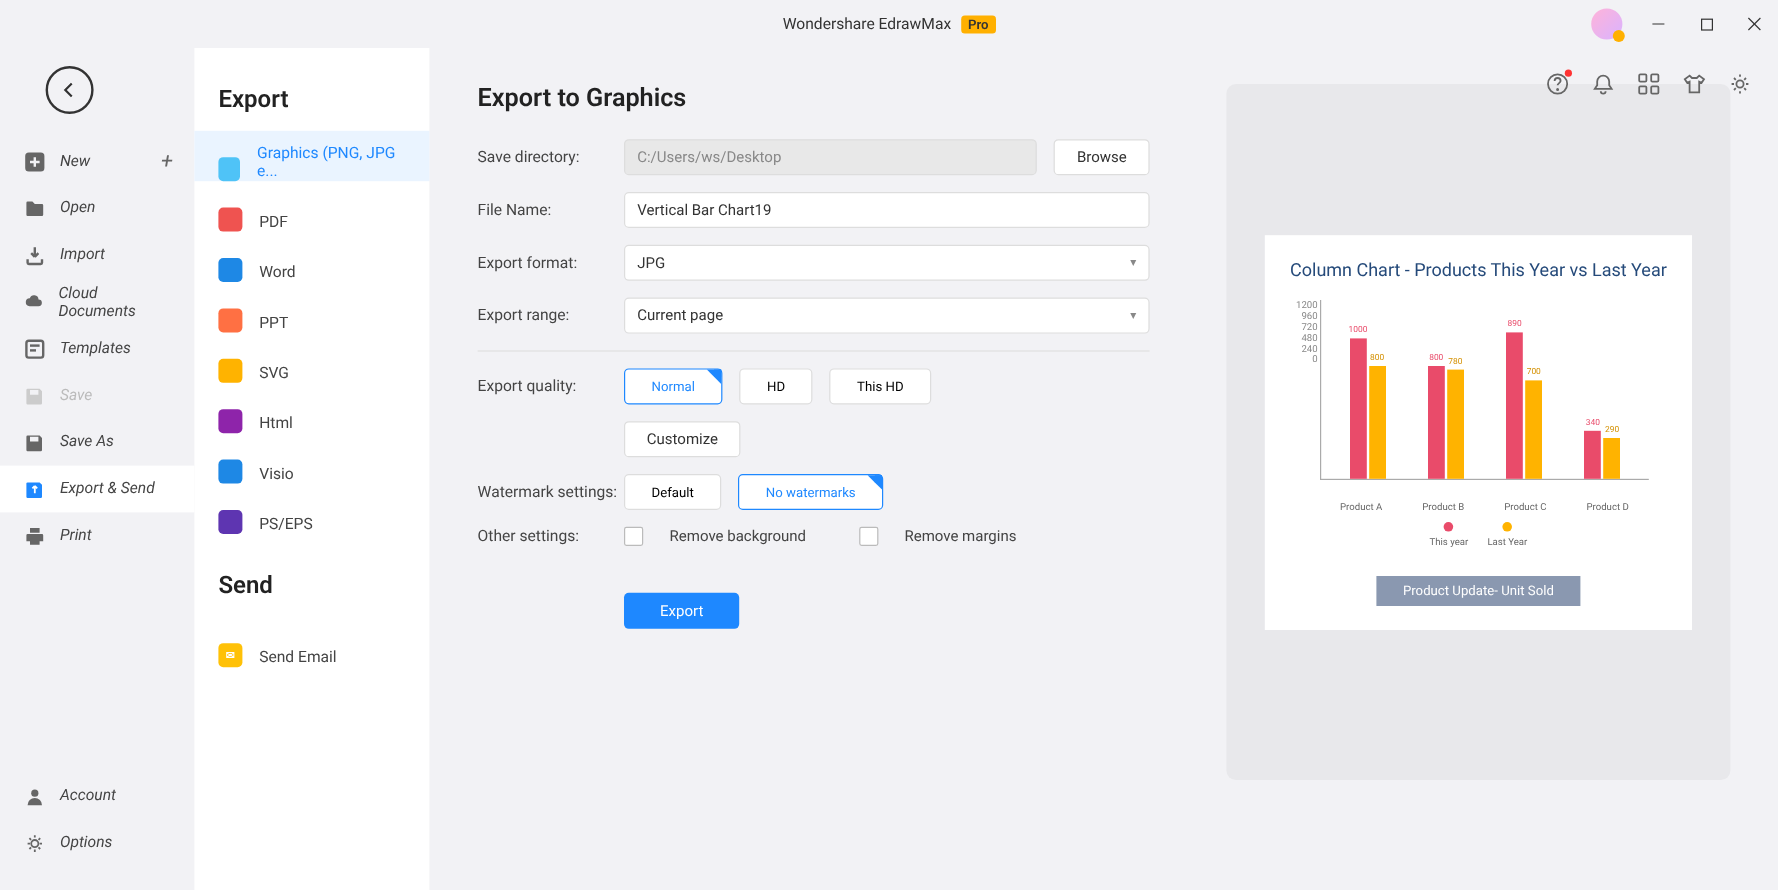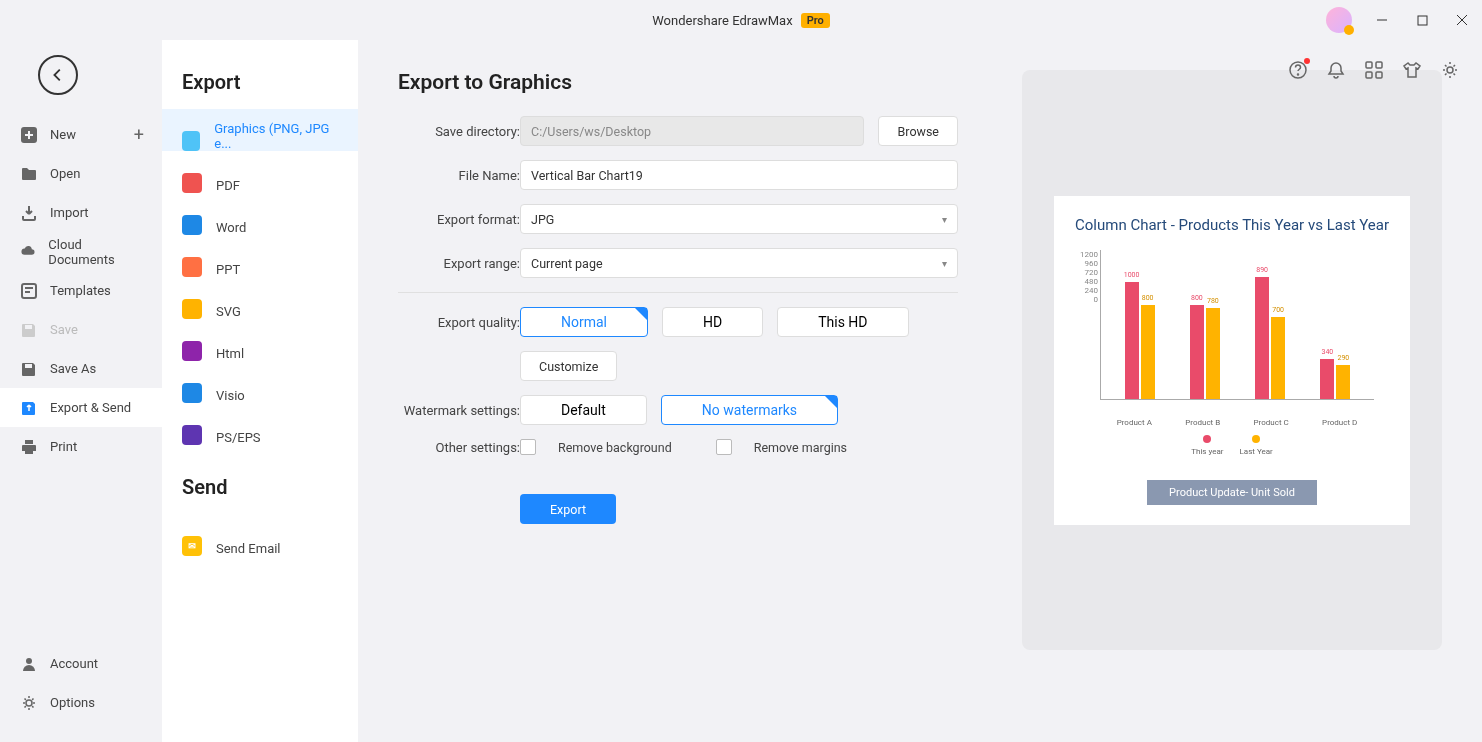--- a/index.html
+++ b/index.html
@@ -12,21 +12,21 @@
 .win-btn { width:40px; height:40px; display:flex; align-items:center; justify-content:center; cursor:pointer; }
 .avatar { width:26px; height:26px; border-radius:50%; background:linear-gradient(135deg,#ffb3d9,#d9b3ff); margin-right:10px; position:relative; }
 .avatar::after { content:""; position:absolute; right:-2px; bottom:-2px; width:10px; height:10px; border-radius:50%; background:#ffb000; }
 
 .toolbar-row { position:absolute; right:22px; top:60px; display:flex; gap:18px; align-items:center; }
 .toolbar-icon { width:20px; height:20px; color:#666; cursor:pointer; position:relative; }
 .toolbar-dot { position:absolute; top:-2px; right:-2px; width:6px; height:6px; border-radius:50%; background:#ff3333; }
 
 .app-body { flex:1; display:flex; }
 
-.col-nav { width:162px; background:#f2f2f5; padding-top:15px; display:flex; flex-direction:column; }
+.col-nav { width:162px; background:#f2f2f5; padding-top:15px; display:flex; flex-direction:column;font-style:italic; }
 .back-circle { width:40px; height:40px; border:2px solid #333; border-radius:50%; margin:0 0 20px 38px; display:flex; align-items:center; justify-content:center; cursor:pointer; }
 .back-circle svg { width:18px; height:18px; }
 .nav-item { height:39px; display:flex; align-items:center; padding:0 20px; gap:12px; font-size:13px; color:#444; cursor:pointer; position:relative; }
 .nav-item.active { background:#fff; }
 .nav-item.disabled { color:#bbb; }
 .nav-icon { width:18px; height:18px; display:flex; align-items:center; justify-content:center; color:#666; }
 .nav-item.disabled .nav-icon { color:#ccc; }
 .nav-plus { position:absolute; right:18px; font-size:18px; color:#666; }
 .nav-bottom { margin-top:auto; padding-bottom:20px; }
 
@@ -38,29 +38,29 @@
 .exp-icon.img { background:#4fc3f7; } .exp-icon.pdf { background:#ef5350; } .exp-icon.word { background:#1e88e5; }
 .exp-icon.excel { background:#43a047; } .exp-icon.ppt { background:#ff7043; } .exp-icon.svg { background:#ffb300; }
 .exp-icon.html { background:#8e24aa; } .exp-icon.visio { background:#1e88e5; } .exp-icon.ps { background:#5e35b1; }
 .exp-icon.email { background:#ffc107; }
 .send-h { font-size:20px; font-weight:600; color:#222; padding:30px 20px 15px; }
 
 .col-form { flex:1; padding:30px 40px; background:#f2f2f5; display:flex; }
 .form-left { width:560px; }
 .form-left h1 { font-size:21px; font-weight:600; color:#222; margin-bottom:22px; }
 .row { display:flex; align-items:center; margin-bottom:14px; }
-.lbl { width:122px; font-size:13px; color:#444;text-align:right; }
+.lbl { width:122px; font-size:13px; color:#444; }
 .field { flex:1; display:flex; gap:14px; align-items:center; }
 .input { height:30px; background:#fff; border:1px solid #ddd; border-radius:4px; padding:0 10px; font-size:12.5px; color:#333; display:flex; align-items:center; }
 .input.ro { background:#e8e8e8; color:#888; pointer-events:none; }
 .input.sel { justify-content:space-between; cursor:pointer; }
 .input.sel::after { content:"▾"; color:#888; font-size:10px; }
 .btn { height:30px; padding:0 18px; background:#fff; border:1px solid #ddd; border-radius:4px; font-size:12.5px; color:#333; cursor:pointer; display:flex; align-items:center; justify-content:center; }
 .divider { height:1px; background:#e0e0e0; margin:6px 0 14px; }
-.seg { height:30px; padding:0 40px; background:#fff; border:1px solid #ddd; border-radius:4px; font-size:14px; display:flex; align-items:center; cursor:pointer; position:relative; }
+.seg { height:30px; padding:0 22px; background:#fff; border:1px solid #ddd; border-radius:4px; font-size:11px; display:flex; align-items:center; cursor:pointer; position:relative; }
 .seg.active { border-color:#1e88ff; color:#1e88ff; }
 .seg.active::after { content:""; position:absolute; top:0; right:0; border:6px solid transparent; border-top-color:#1e88ff; border-right-color:#1e88ff; }
 .chk { width:16px; height:16px; border:1px solid #bbb; background:#fff; border-radius:2px; margin-right:8px; cursor:pointer; }
 .chk-lbl { font-size:12.5px; color:#444; margin-right:30px; }
 .btn-primary { background:#1e88ff; color:#fff; border:none; padding:0 30px; margin-top:25px; }
 
 .preview-panel { width:420px; margin-left:auto; background:#e8e8eb; border-radius:8px; display:flex; align-items:center; justify-content:center; height:580px; }
 .preview-card { width:356px; background:#fff; padding:20px 16px; }
 .chart-title { font-size:15px; color:#254a7a; text-align:center; margin-bottom:16px; }
 .chart-wrap { position:relative; height:160px; margin:0 20px 8px 30px; }

